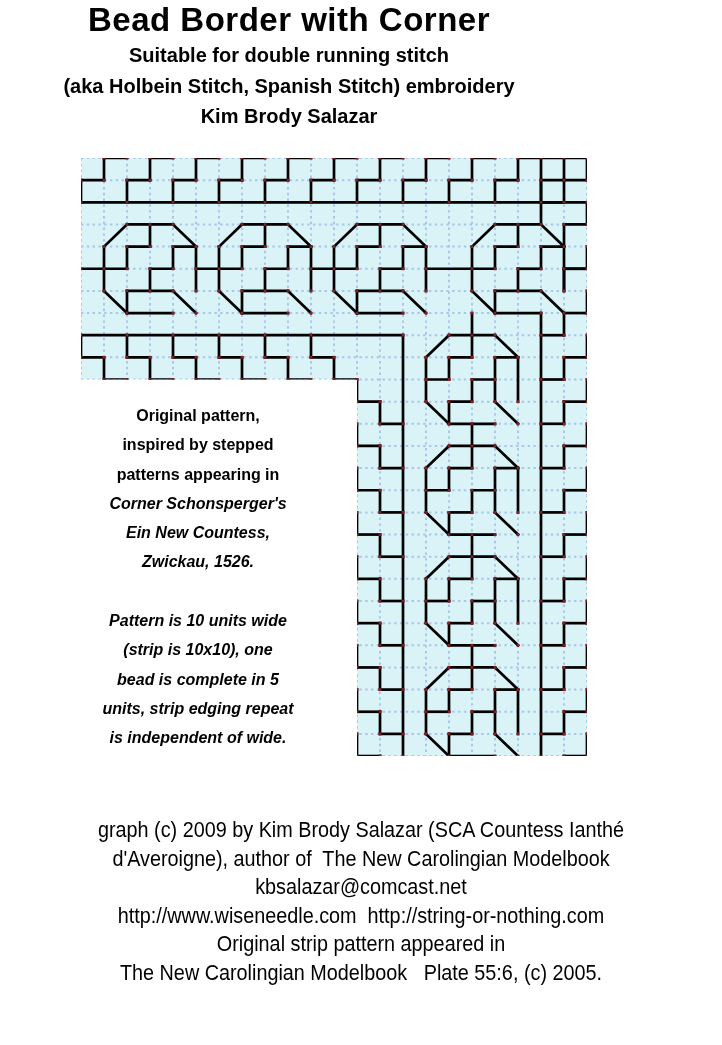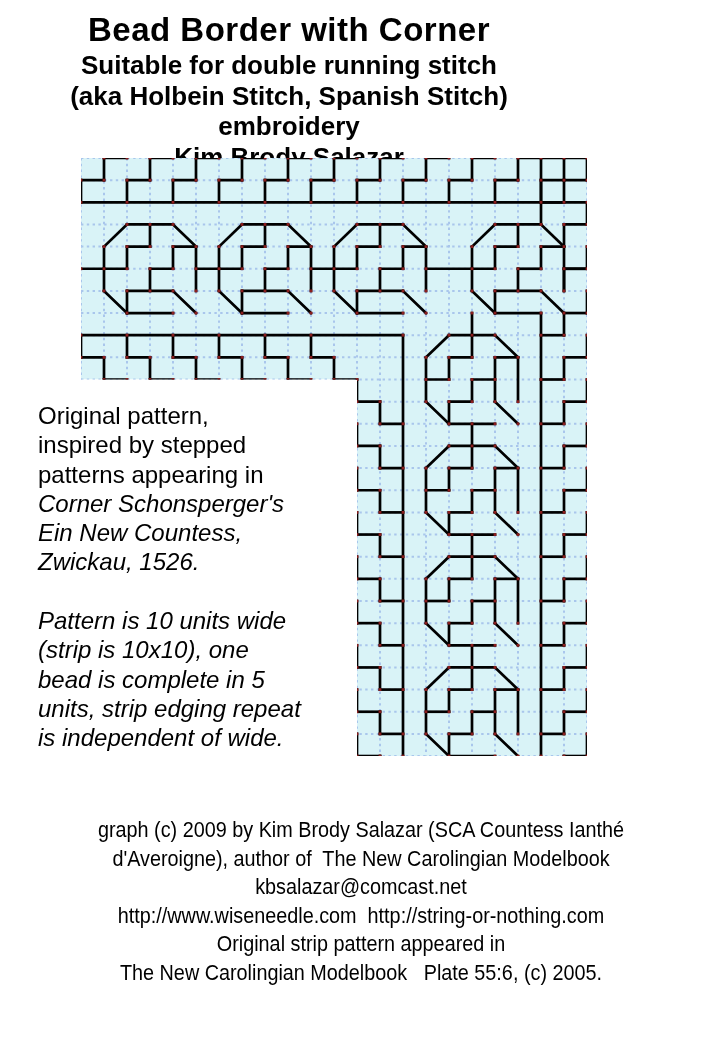--- a/index.html
+++ b/index.html
@@ -1,22 +1,22 @@
 <!DOCTYPE html>
 <html><head>
 <meta charset="utf-8">
 <style>
   html,body{margin:0;padding:0;background:#ffffff;}
   .page{position:relative;width:722px;height:1045px;background:#ffffff;overflow:hidden;
         font-family:"Liberation Sans", sans-serif;color:#000;}
-  .hdr{position:absolute;top:10px;left:0;width:578px;text-align:center;}
+  .hdr{position:absolute;top:0;left:0;width:578px;text-align:center;}
   .title{font-size:33px;font-weight:bold;line-height:40px;letter-spacing:.5px;margin:0;}
-  .sub{font-size:26px;font-weight:bold;line-height:30.5px;}
-  .note{position:absolute;width:320px;left:38px;font-weight:normal;
-        font-size:24px;line-height:29.3px;}
+  .sub{font-size:20px;font-weight:bold;line-height:30.5px;}
+  .note{position:absolute;width:320px;left:38px;text-align:center;font-weight:bold;
+        font-size:16px;line-height:29.3px;}
   .note-a{top:401px;}
   .note-b{top:606px;font-style:italic;}
   .note .it{font-style:italic;}
   .ftr{position:absolute;top:816px;left:0;width:722px;text-align:center;font-size:22px;
        line-height:28.6px;}
   .ftr .fline{transform:scaleX(.9);transform-origin:50% 50%;white-space:pre;}
   svg{position:absolute;top:0;left:0;}
 </style>
 </head>
 <body>

